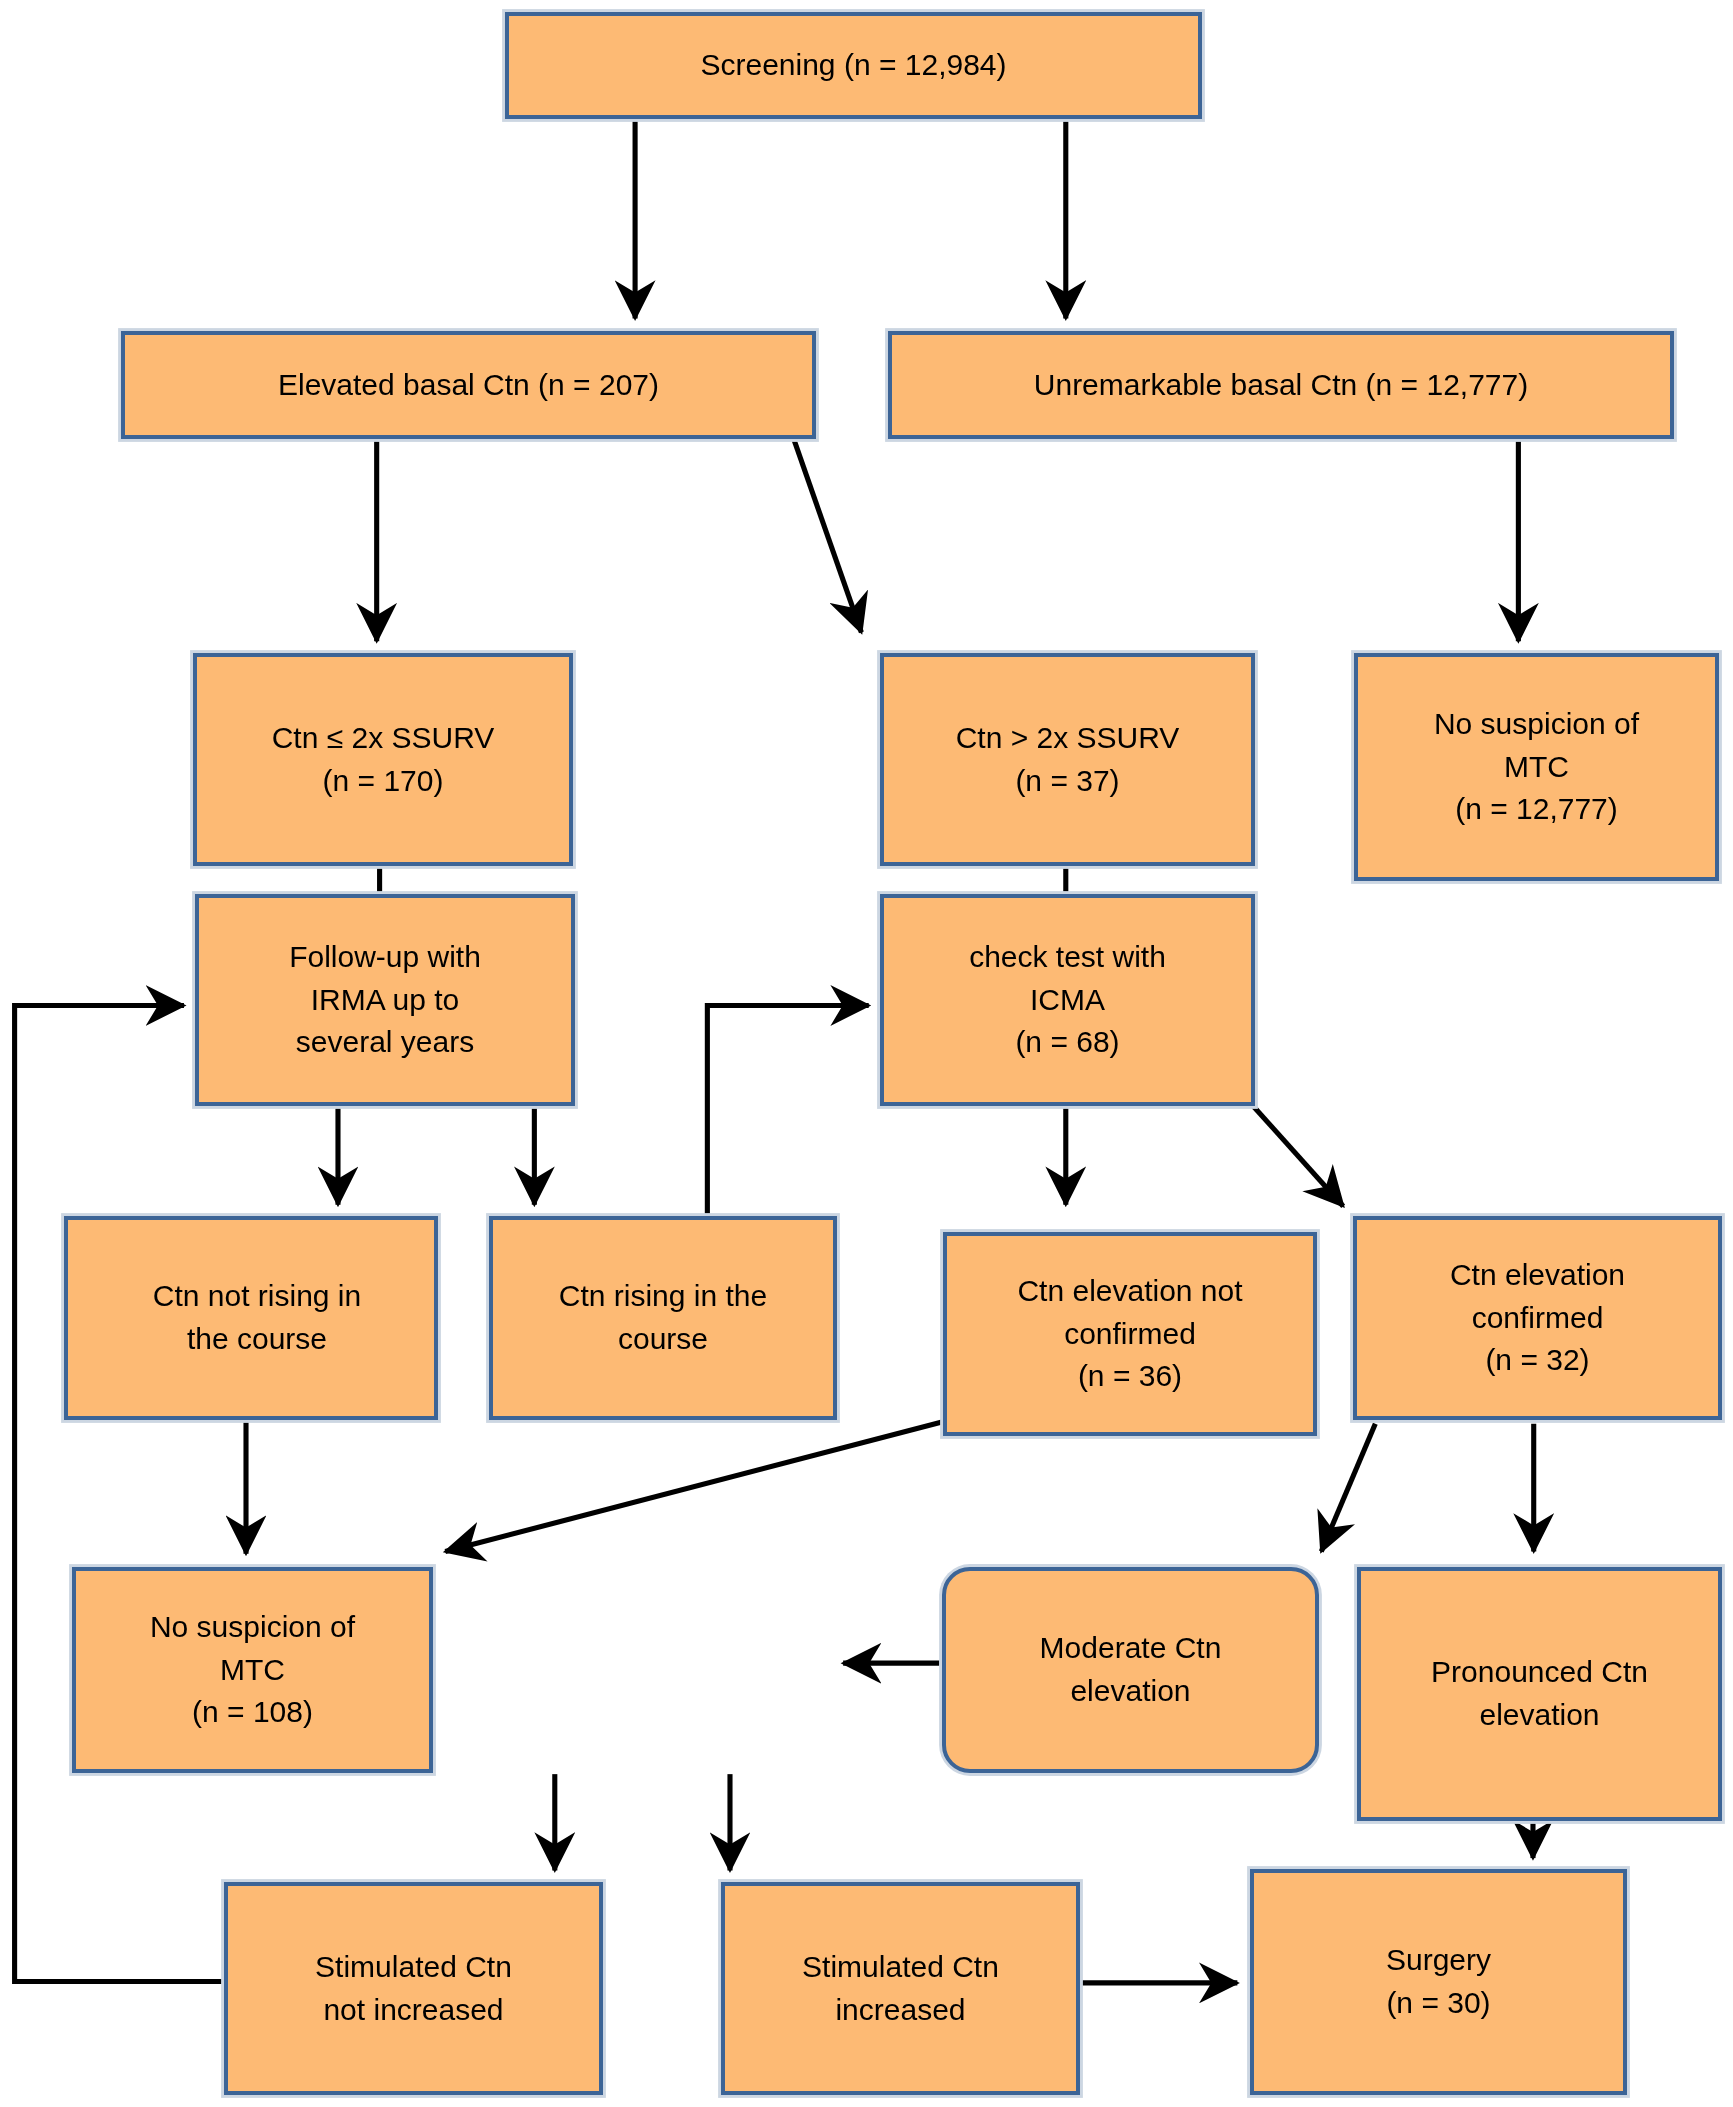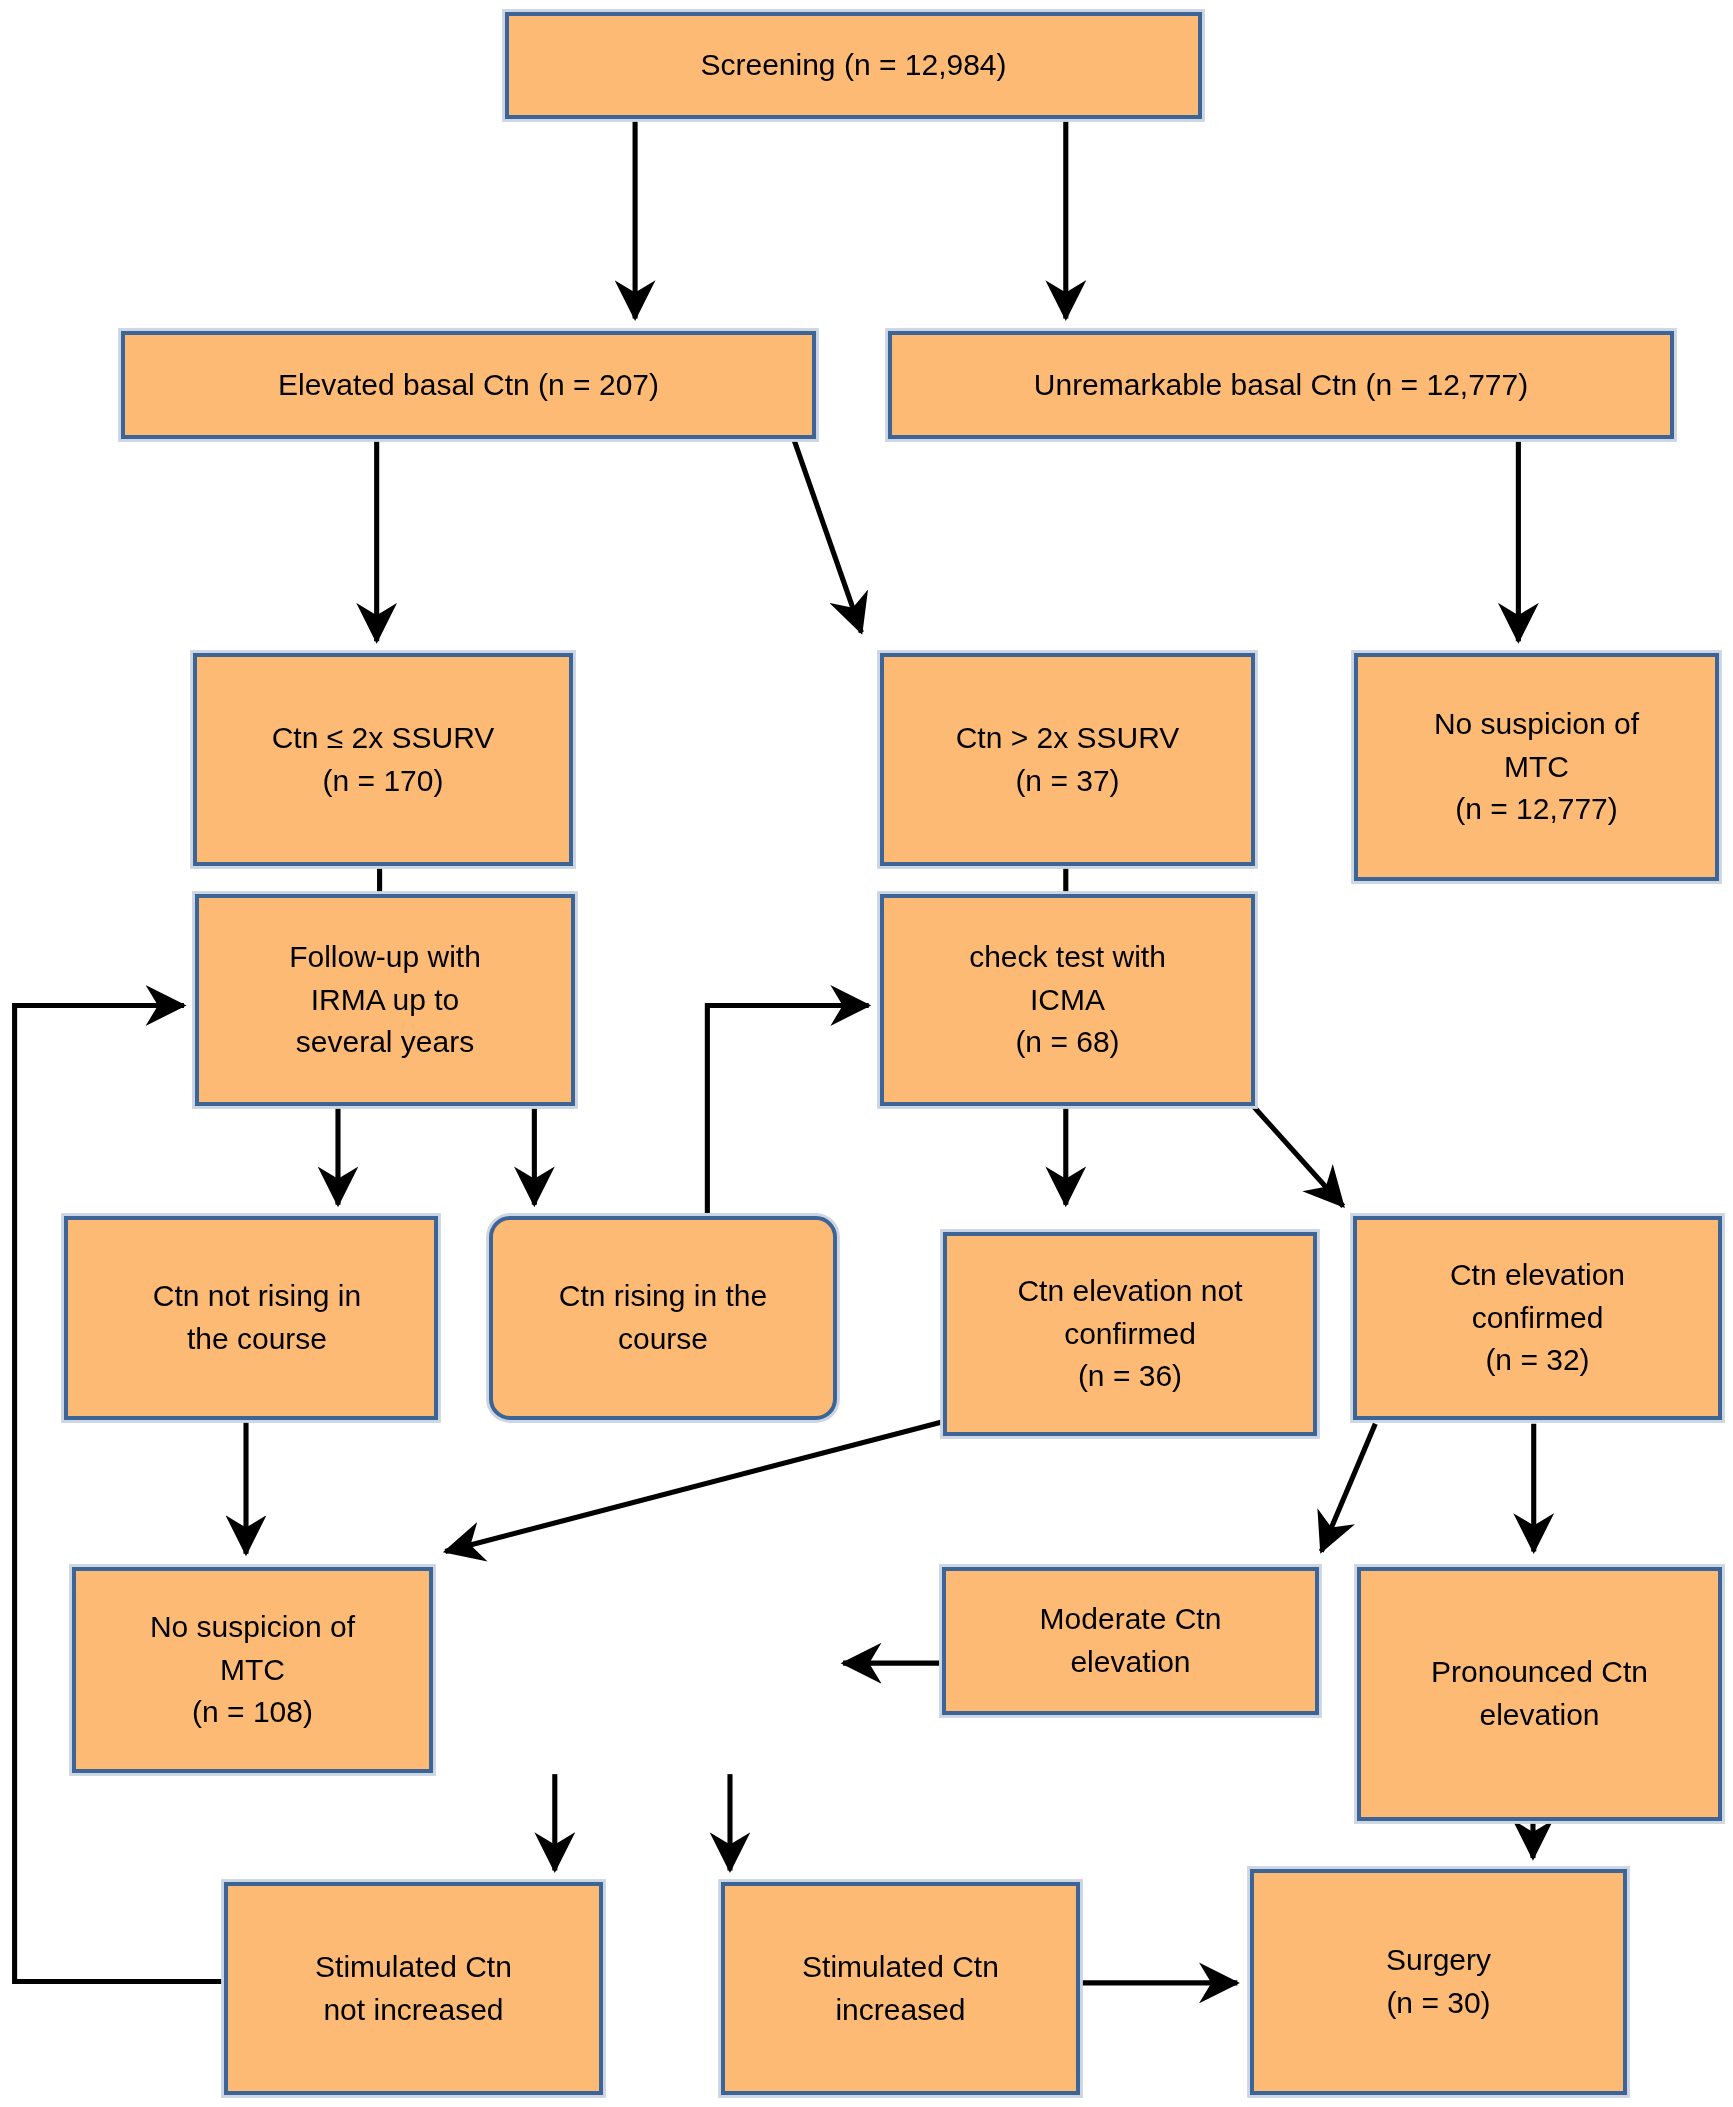--- a/index.html
+++ b/index.html
@@ -92,37 +92,37 @@
 IRMA up to
 several years</div>
 
   <div class="node" style="left:880px; top:894px; width:375px;  height:212px;">check test with
 ICMA
 (n = 68)</div>
 
   <div class="node" style="left:64px;   top:1216px; width:374px;  height:204px;padding-left:12px;">Ctn not rising in
 the course</div>
 
-  <div class="node" style="left:489px;  top:1216px; width:348px;  height:204px;border-radius:21px;">Ctn rising in the
+  <div class="node" style="left:489px;  top:1216px; width:348px;  height:204px;">Ctn rising in the
 course</div>
 
   <div class="node" style="left:943px; top:1232px; width:374px;  height:204px;">Ctn elevation not
 confirmed
 (n = 36)</div>
 
   <div class="node" style="left:1353px; top:1216px; width:369px;  height:204px;">Ctn elevation
 confirmed
 (n = 32)</div>
 
   <div class="node" style="left:72px;   top:1567px; width:361px;  height:206px;">No suspicion of
 MTC
 (n = 108)</div>
 
 
-  <div class="node" style="left:942px; top:1567px; width:377px;  height:148px;">Moderate Ctn
+  <div class="node" style="left:942px; top:1567px; width:377px;  height:206px;border-radius:28px;">Moderate Ctn
 elevation</div>
 
   <div class="node" style="left:1357px; top:1567px; width:365px;  height:254px;">Pronounced Ctn
 elevation</div>
 
   <div class="node" style="left:224px;  top:1882px; width:379px;  height:213px;">Stimulated Ctn
 not increased</div>
 
   <div class="node" style="left:721px;  top:1882px; width:359px;  height:213px;">Stimulated Ctn
 increased</div>

